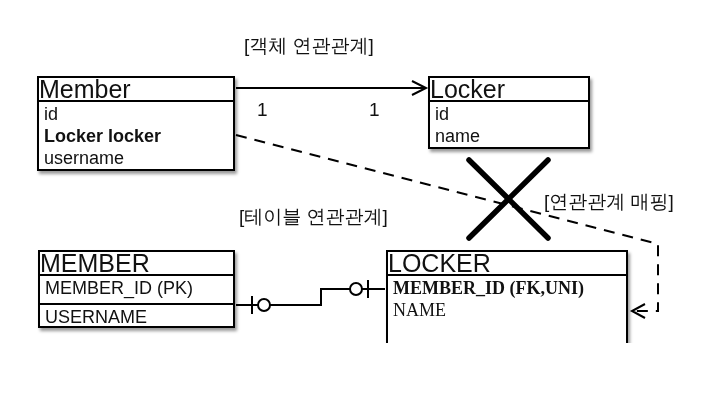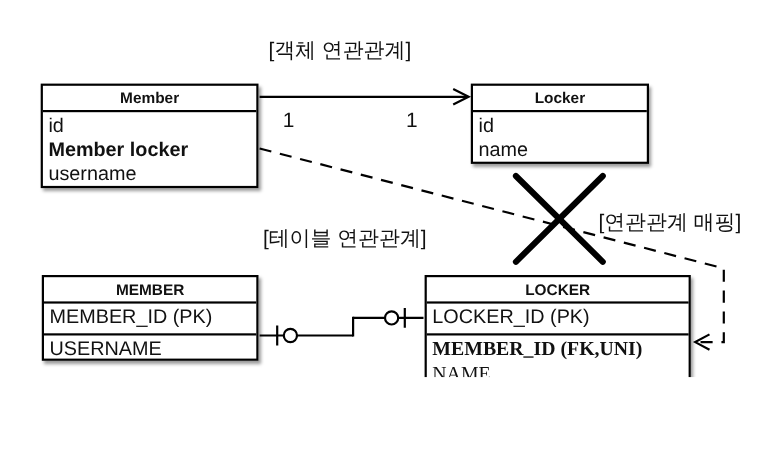--- a/index.html
+++ b/index.html
@@ -21,21 +21,21 @@
   .mult { position:absolute; font-size:19px; z-index:2; }
   #mult-left  { left:257px; top:99px; }
   #mult-right { left:369px; top:99px; }
 
   .entity, .table {
     position:absolute; box-sizing:border-box; background:#fff;
     border:2px solid #000; box-shadow:2px 3px 3px rgba(0,0,0,0.4);
     z-index:3; font-size:18px;
   }
   .hdr {
-    font-weight:bold; text-align:center; font-size:14px;
+    font-weight:normal; font-size:25px;
     border-bottom:2px solid #000; line-height:22px; height:22px;
     white-space:nowrap; overflow:hidden;
   }
   .entity .body { padding:1px 5px 0 5px;border-radius:22px; }
   .entity .row { line-height:22px; white-space:nowrap; }
   .bold { font-weight:bold; }
 
   #box-member { left:37px;  top:76px;  width:198px; height:95px; }
   #box-locker { left:428px; top:76px;  width:162px; height:73px; }
 
@@ -87,41 +87,40 @@
   <div class="lbl" id="lbl-mapping">[연관관계 매핑]</div>
   <div class="lbl" id="lbl-table">[테이블 연관관계]</div>
 
   <div class="mult" id="mult-left">1</div>
   <div class="mult" id="mult-right">1</div>
 
   <div class="entity" id="box-member">
     <div class="hdr">Member</div>
     <div class="body">
       <div class="row">id</div>
-      <div class="row bold">Member locker</div>
+      <div class="row bold">Locker locker</div>
       <div class="row">username</div>
     </div>
   </div>
 
   <div class="entity" id="box-locker">
     <div class="hdr">Locker</div>
     <div class="body">
       <div class="row">id</div>
       <div class="row">name</div>
     </div>
   </div>
 
   <div class="table" id="tbl-member">
     <div class="hdr">MEMBER</div>
     <div class="cell">MEMBER_ID (PK)</div>
     <div class="cell">USERNAME</div>
   </div>
 
   <div class="table" id="tbl-locker">
     <div class="hdr">LOCKER</div>
-    <div class="cell">LOCKER_ID (PK)</div>
     <div class="compartment">
       <div class="row bold">MEMBER_ID (FK,UNI)</div>
       <div class="row">NAME</div>
     </div>
   </div>
 
 </div>
 
 </body></html>

